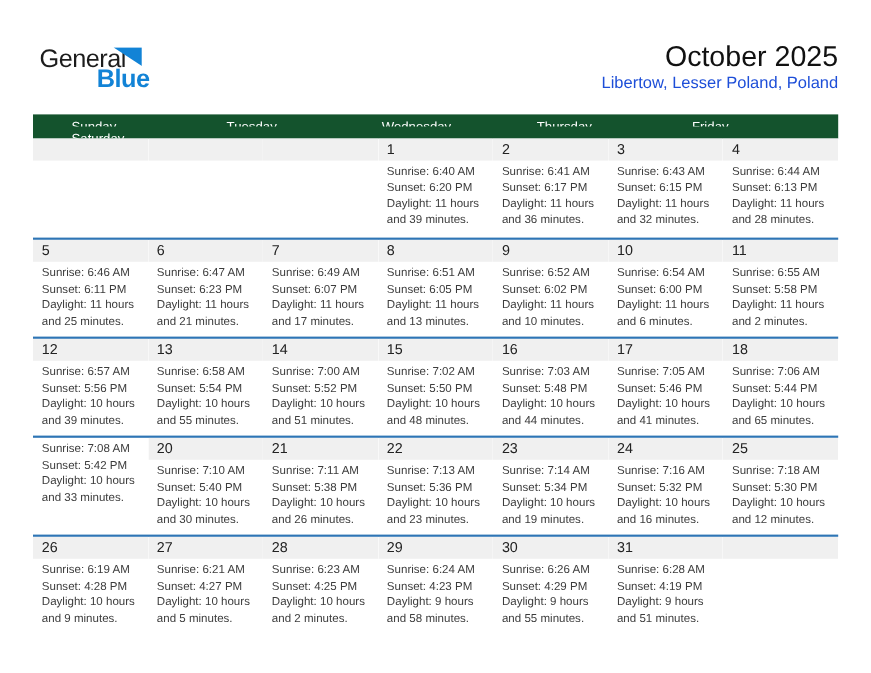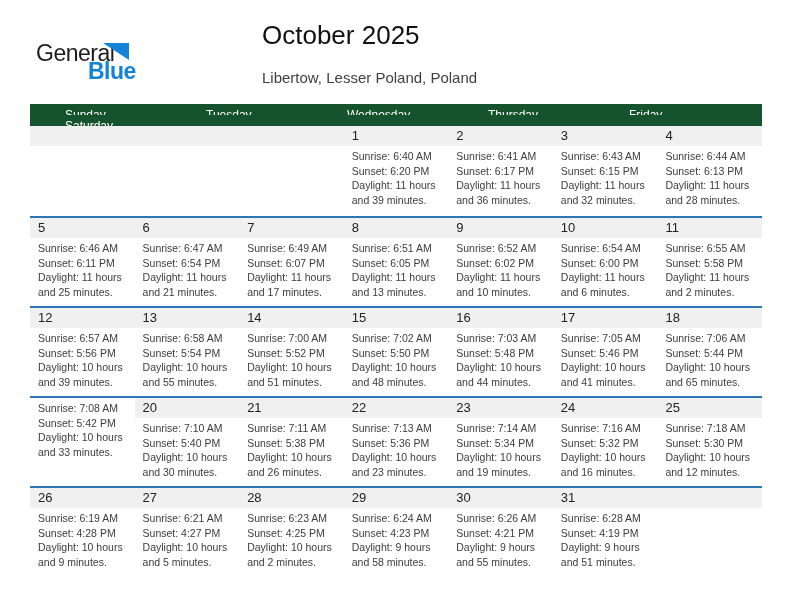--- a/index.html
+++ b/index.html
@@ -25,24 +25,24 @@
     width: 26px; height: 17px;
     background: #1283d6;
     clip-path: polygon(0 0, 100% 0, 100% 100%);
   }
   .logo-line2 {
     font-size: 23px; color: #1283d6; letter-spacing: -0.5px;
     position: absolute; left: 52px; top: 18px; font-weight: bold;
   }
 
   .title-block {
-    position: absolute; right: 30px; top: 20px; text-align: left; width: 500px;
+    position: absolute; right: 30px; top: 36px; text-align: right; width: 500px;
   }
   .month-title { font-size: 26px; color: #111111; font-weight: 400; }
-  .location-subtitle { font-size: 15px; color: #404040; margin-top: 18px; }
+  .location-subtitle { font-size: 15px; color: #1d4ed8; margin-top: 0; }
 
   
   .calendar {
     position: absolute; left: 30px; top: 104px; width: 732px;
   }
   .weekday-header {
     display: grid; grid-template-columns: repeat(5, 1fr);
     background: #14532d; height: 22px; padding-left: 27px;
   }
   .weekday-header .hcell {
@@ -145,21 +145,21 @@
               <div>Sunrise: 6:46 AM</div>
               <div>Sunset: 6:11 PM</div>
               <div>Daylight: 11 hours</div>
               <div>and 25 minutes.</div>
             </div>
           </div>
           <div class="cell">
             <div class="band">6</div>
             <div class="details">
               <div>Sunrise: 6:47 AM</div>
-              <div>Sunset: 6:54 PM</div>
+              <div>Sunset: 6:23 PM</div>
               <div>Daylight: 11 hours</div>
               <div>and 21 minutes.</div>
             </div>
           </div>
           <div class="cell">
             <div class="band">7</div>
             <div class="details">
               <div>Sunrise: 6:49 AM</div>
               <div>Sunset: 6:07 PM</div>
               <div>Daylight: 11 hours</div>
@@ -366,21 +366,21 @@
               <div>Sunrise: 6:24 AM</div>
               <div>Sunset: 4:23 PM</div>
               <div>Daylight: 9 hours</div>
               <div>and 58 minutes.</div>
             </div>
           </div>
           <div class="cell">
             <div class="band">30</div>
             <div class="details">
               <div>Sunrise: 6:26 AM</div>
-              <div>Sunset: 4:21 PM</div>
+              <div>Sunset: 4:29 PM</div>
               <div>Daylight: 9 hours</div>
               <div>and 55 minutes.</div>
             </div>
           </div>
           <div class="cell">
             <div class="band">31</div>
             <div class="details">
               <div>Sunrise: 6:28 AM</div>
               <div>Sunset: 4:19 PM</div>
               <div>Daylight: 9 hours</div>

